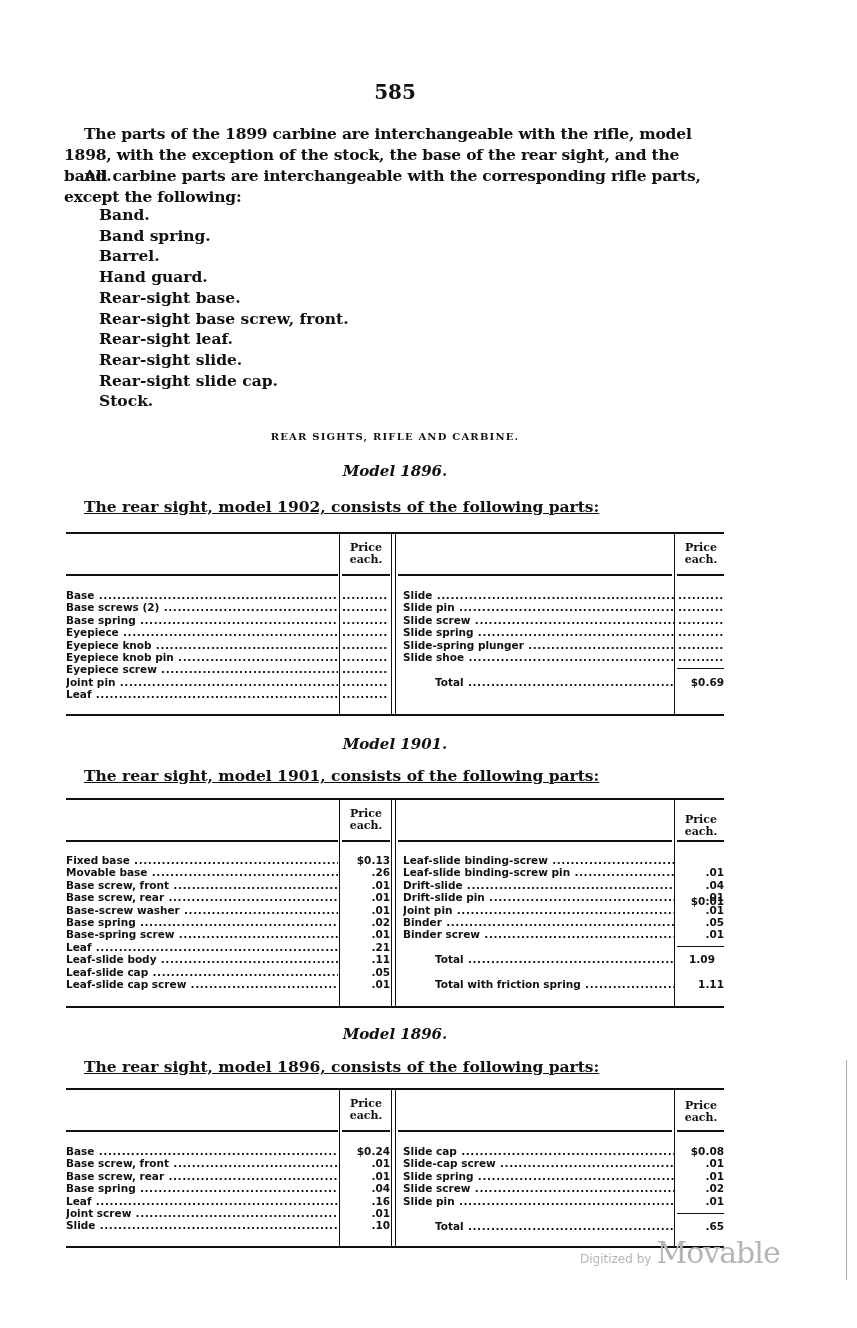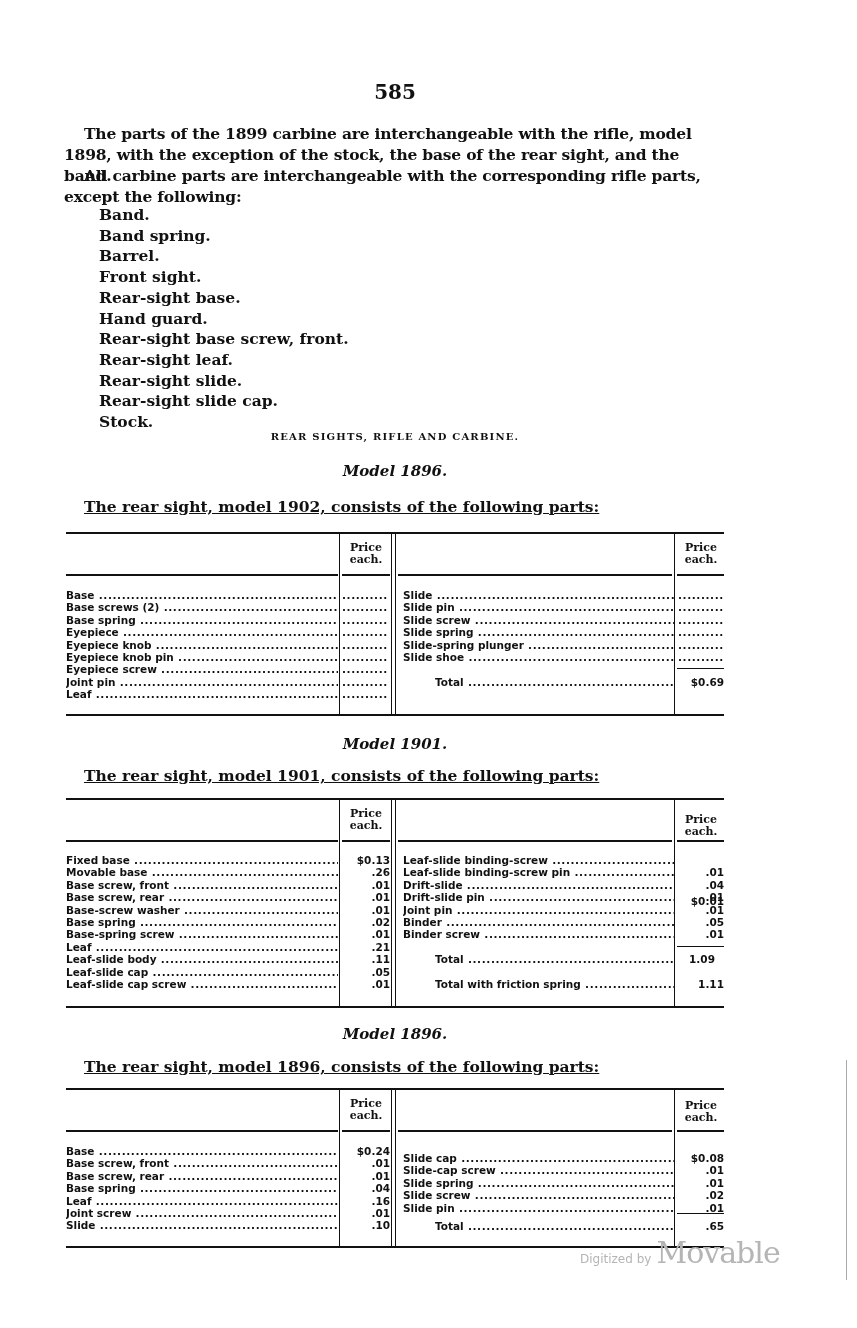--- a/index.html
+++ b/index.html
@@ -39,23 +39,22 @@
 
 <div class="page-number">585</div>
 
 <div class="para" style="top:123px;"><span class="indent"></span><span>The parts of the 1899 carbine are interchangeable with the rifle, model 1898, with the exception of the stock, the base of the rear sight, and the band.</span></div>
 <div class="para" style="top:165px;"><span class="indent"></span><span>All carbine parts are interchangeable with the corresponding rifle parts, except the following:</span></div>
 
 <div class="list">
   <div>Band.</div>
   <div>Band spring.</div>
   <div>Barrel.</div>
-  <div>Front sight.</div>
+  <div>Hand guard.</div>
   <div>Rear-sight base.</div>
-  <div>Hand guard.</div>
   <div>Rear-sight base screw, front.</div>
   <div>Rear-sight leaf.</div>
   <div>Rear-sight slide.</div>
   <div>Rear-sight slide cap.</div>
   <div>Stock.</div>
 </div>
 
 <div class="caps-heading">REAR SIGHTS, RIFLE AND CARBINE.</div>
 
 <div class="model-heading" style="top:462px;">Model 1896.</div>
@@ -292,21 +291,21 @@
       <div class="row">
           <span class="lbl">Joint screw</span>
           <span class="price" style="width:44px;margin-left:8px;">.01</span>
         </div>
       <div class="row">
           <span class="lbl">Slide</span>
           <span class="price" style="width:44px;margin-left:8px;">.10</span>
         </div>
     </div>
 
-    <div class="rows" style="left:337px; top:62px; width:321px;">
+    <div class="rows" style="left:337px; top:55px; width:321px;">
       <div class="row">
           <span class="lbl">Slide cap</span>
           <span class="price" style="width:44px;margin-left:6px;">$0.08</span>
         </div>
       <div class="row">
           <span class="lbl">Slide-cap screw</span>
           <span class="price" style="width:44px;margin-left:6px;">.01</span>
         </div>
       <div class="row">
           <span class="lbl">Slide spring</span>

